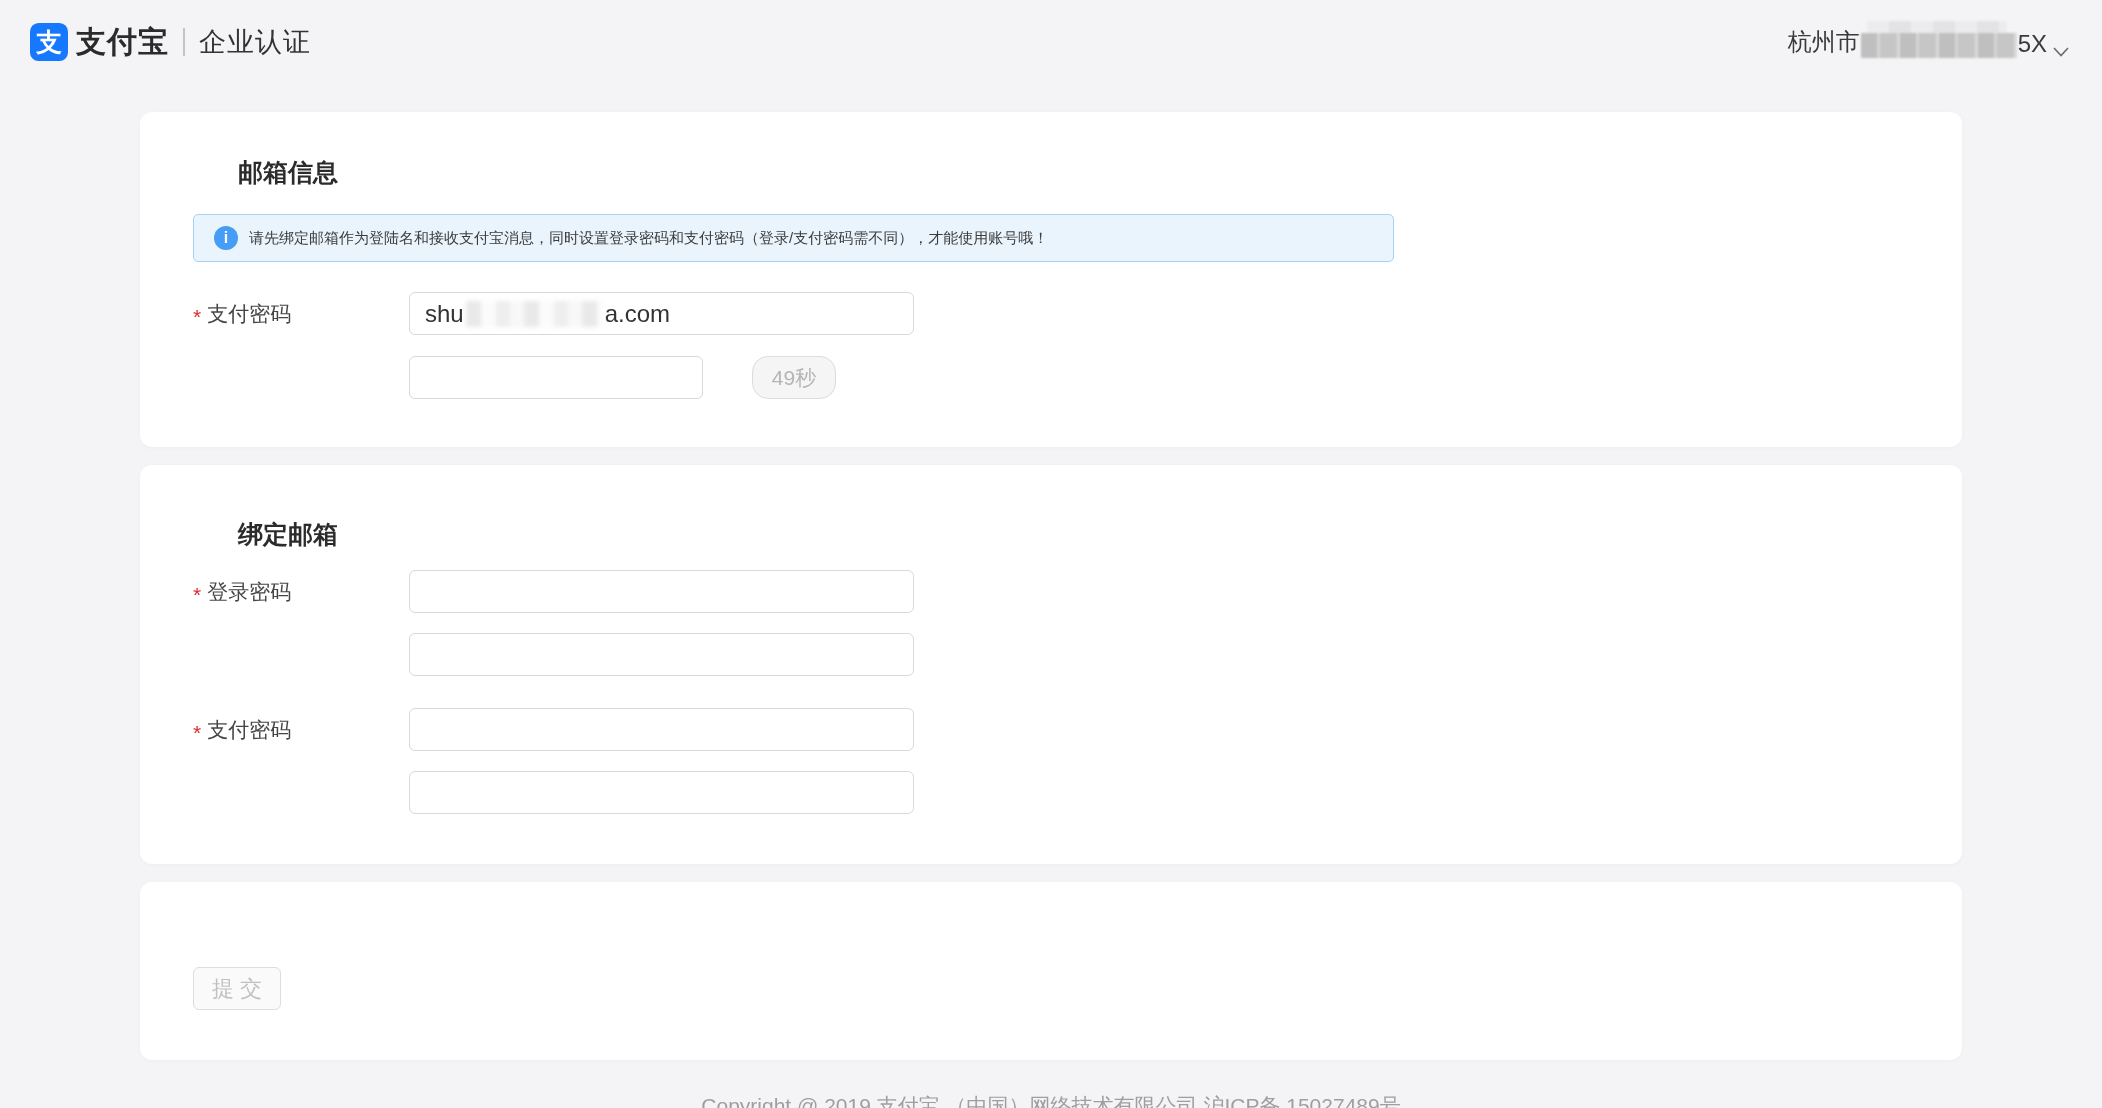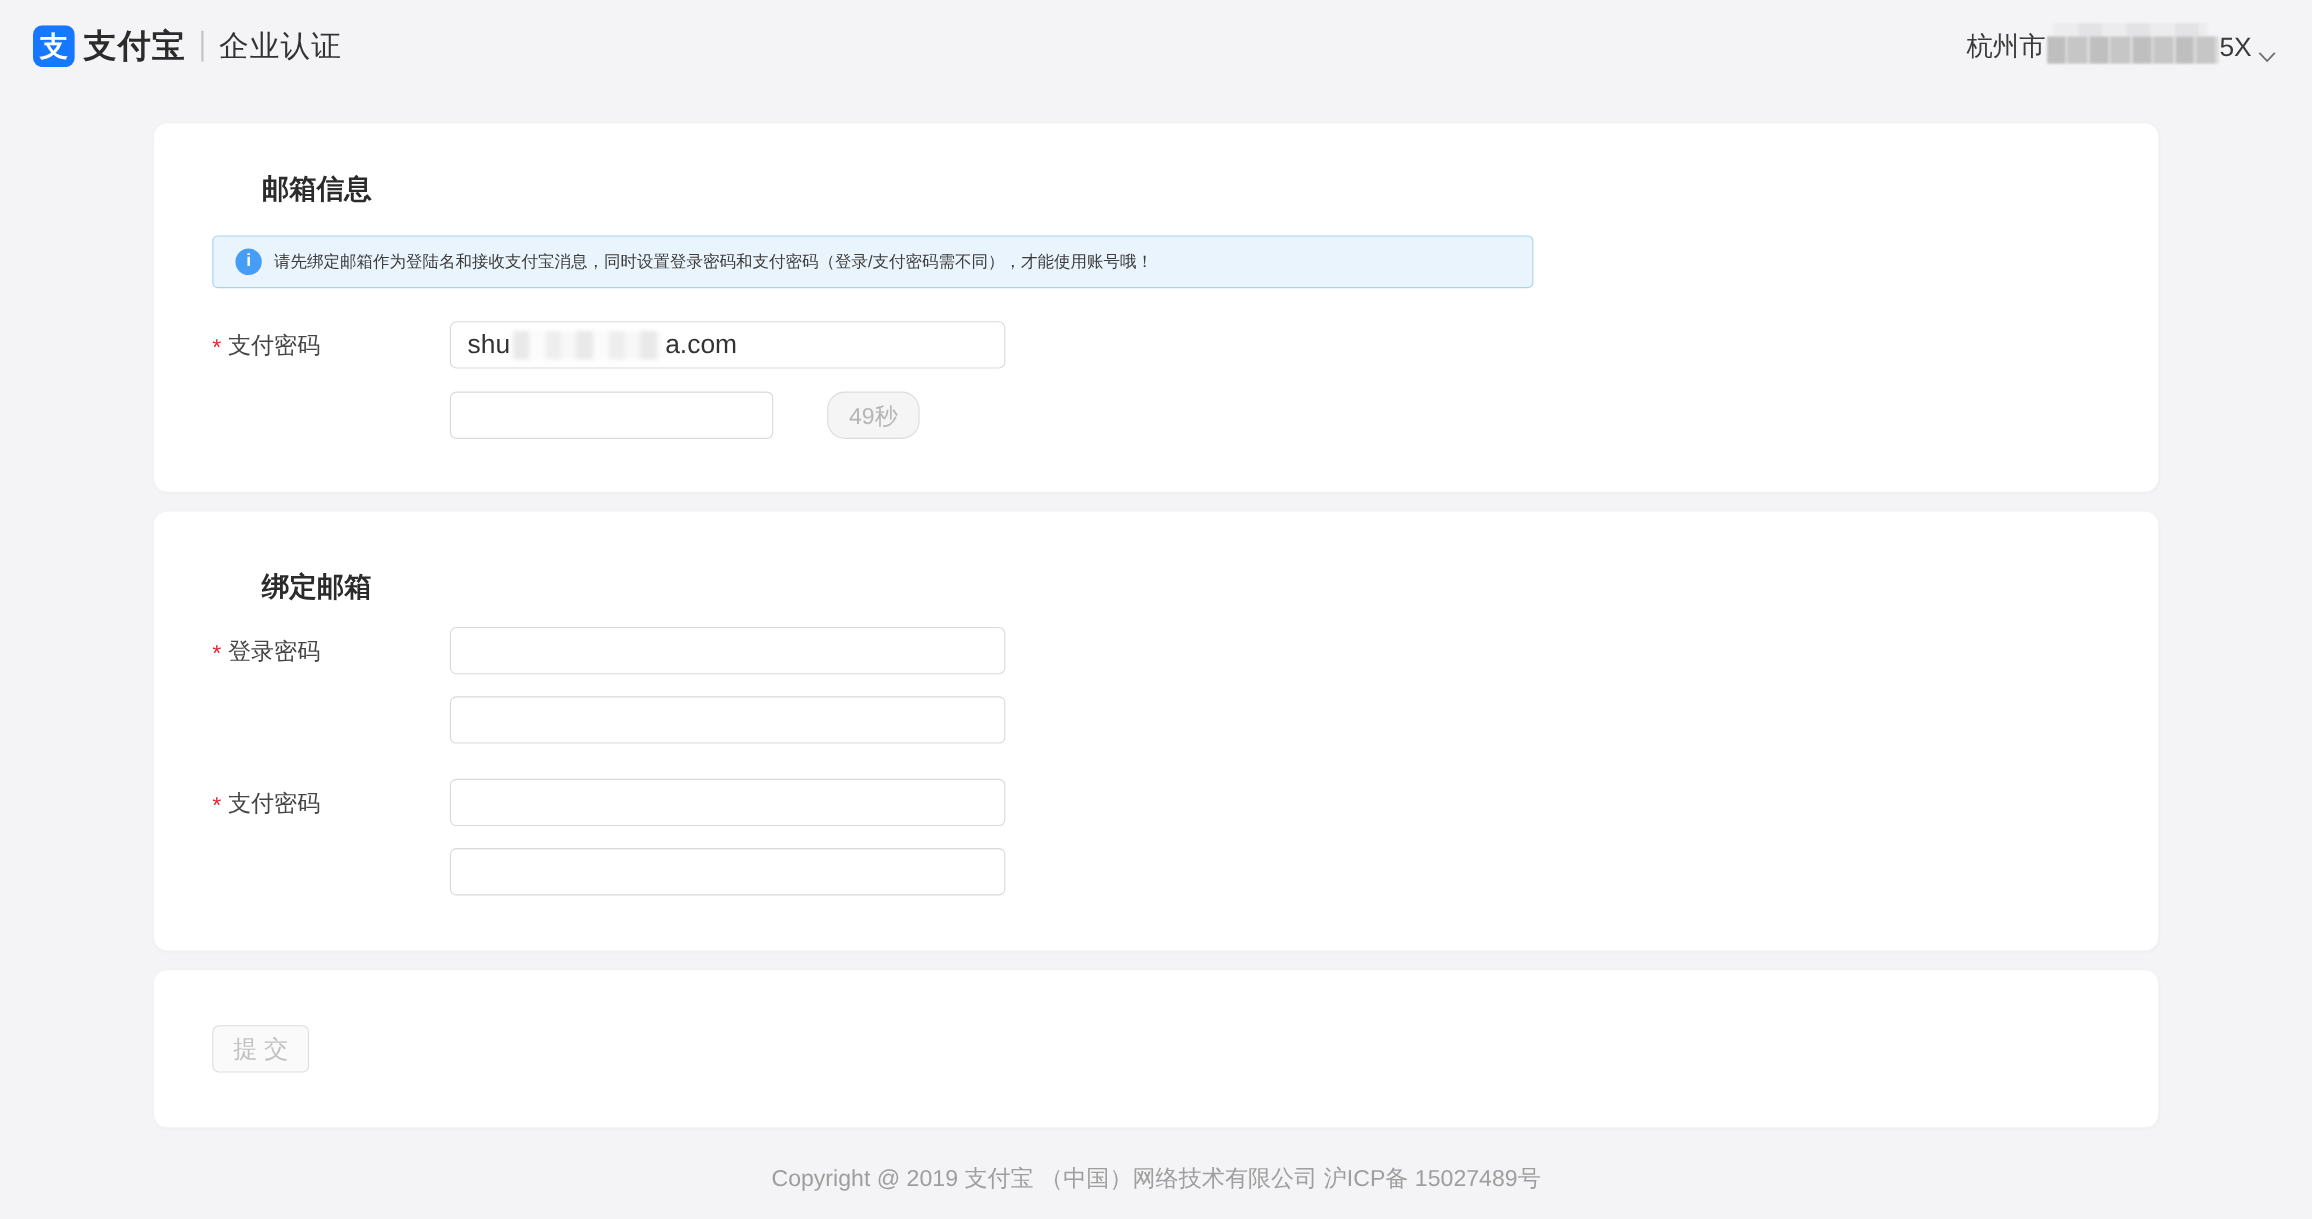--- a/index.html
+++ b/index.html
@@ -150,20 +150,21 @@
   }
 
   .btn-submit {
     width: 88px; height: 43px;
     background: #fafafa;
     border: 1px solid #dddddd;
     border-radius: 6px;
     font-size: 22px; color: #c0c0c0;
     display: inline-flex; align-items: center; justify-content: center;
     font-family: "Liberation Sans", "DejaVu Sans", sans-serif;
+    margin-top: 35px;
   }
 
   
   .footer {
     margin-top: 32px;
     text-align: center;
     font-size: 21px;
     color: #9e9e9e;
   }
 </style>

